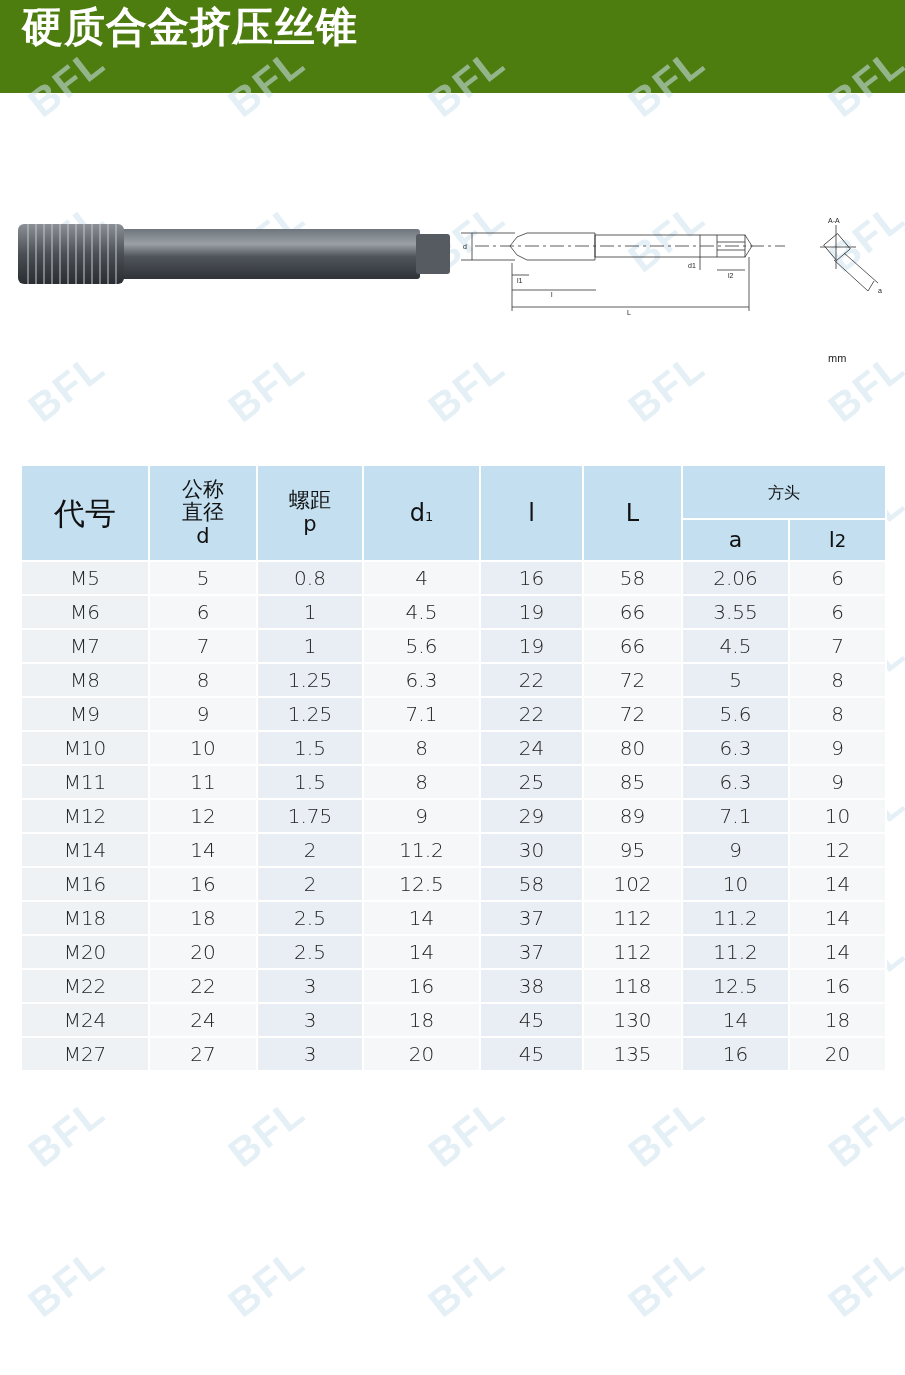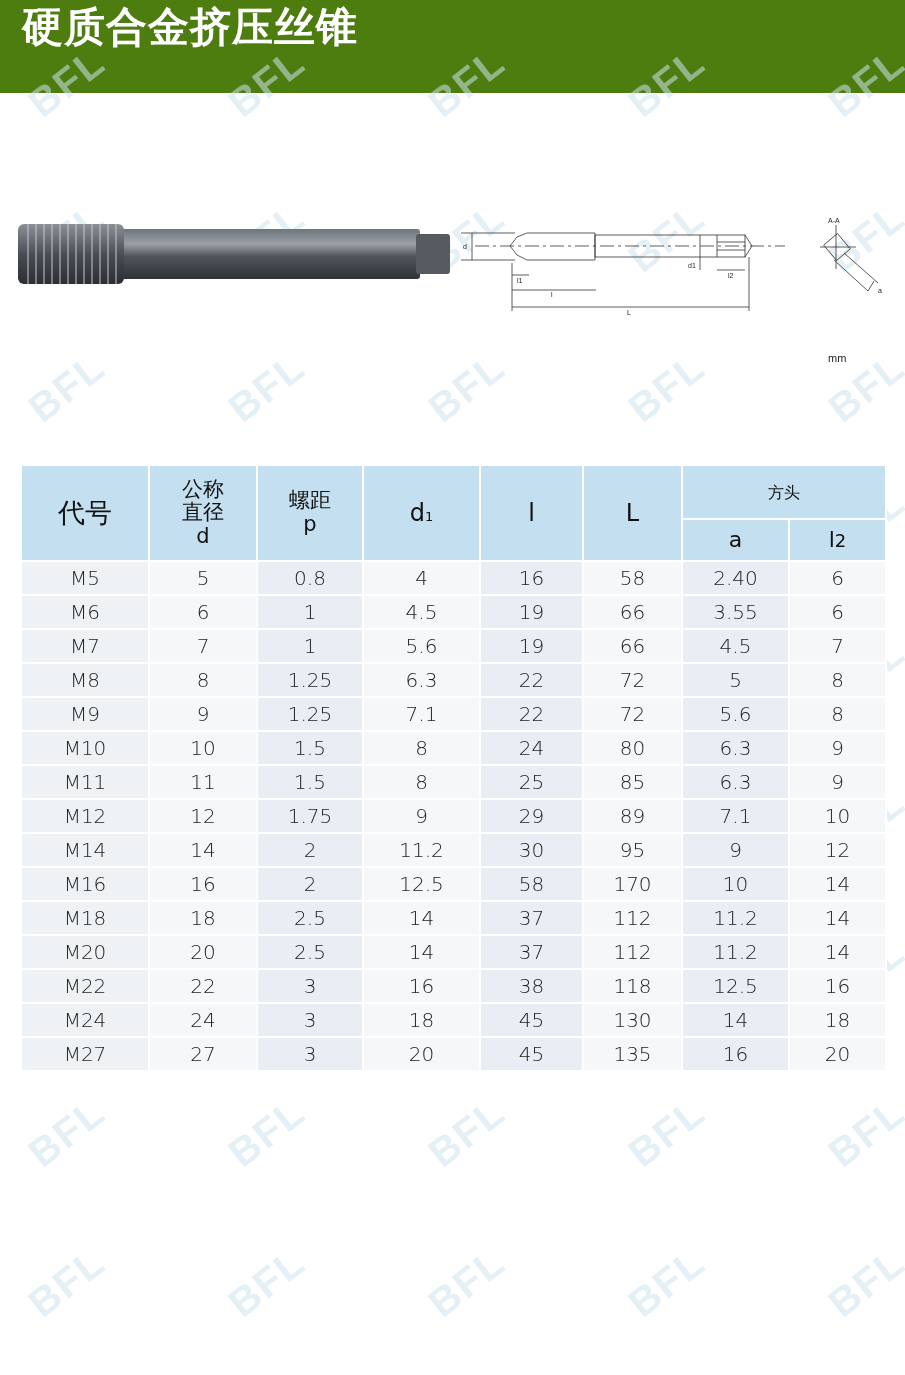--- a/index.html
+++ b/index.html
@@ -185,21 +185,21 @@
       <col style="width:108px">
       <col style="width:106px">
       <col style="width:117px">
     <col style="width:103px">
       <col style="width:99px">
       <col style="width:107px">
       <col style="width:97px">
   </colgroup>
   <thead>
     <tr style="height:54px">
-      <th rowspan="2"><span style="font-size:27px">代号</span></th>
+      <th rowspan="2"><span style="font-size:31px">代号</span></th>
       <th rowspan="2">
         <div>公称</div>
         <div>直径</div>
         <div>d</div>
       </th>
       <th rowspan="2">
         <div>螺距</div>
         <div>p</div>
       </th>
       <th rowspan="2"><span style="font-size:24px">d</span><span class="small-sub">1</span></th>
@@ -213,21 +213,21 @@
     </tr>
   </thead>
   <tbody id="spec-body">
       <tr>
         <td>M5</td>
         <td>5</td>
         <td>0.8</td>
         <td>4</td>
         <td>16</td>
         <td>58</td>
-        <td>2.40</td>
+        <td>2.06</td>
         <td>6</td>
       </tr>
       <tr>
         <td>M6</td>
         <td>6</td>
         <td>1</td>
         <td>4.5</td>
         <td>19</td>
         <td>66</td>
         <td>3.55</td>
@@ -302,21 +302,21 @@
         <td>95</td>
         <td>9</td>
         <td>12</td>
       </tr>
       <tr>
         <td>M16</td>
         <td>16</td>
         <td>2</td>
         <td>12.5</td>
         <td>58</td>
-        <td>170</td>
+        <td>102</td>
         <td>10</td>
         <td>14</td>
       </tr>
       <tr>
         <td>M18</td>
         <td>18</td>
         <td>2.5</td>
         <td>14</td>
         <td>37</td>
         <td>112</td>

